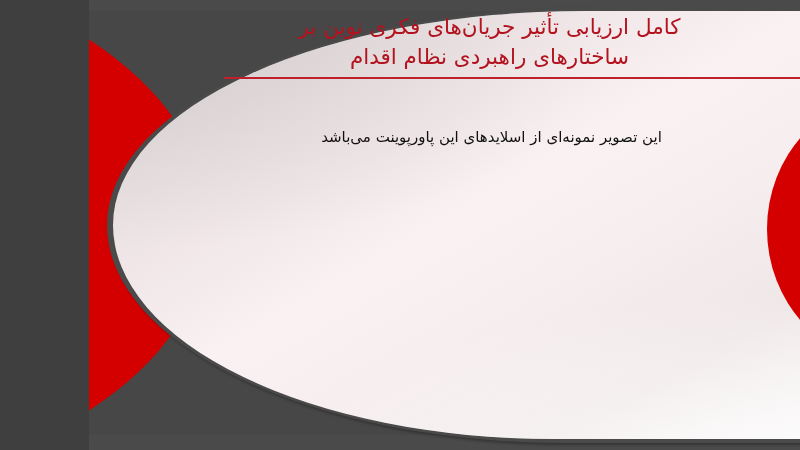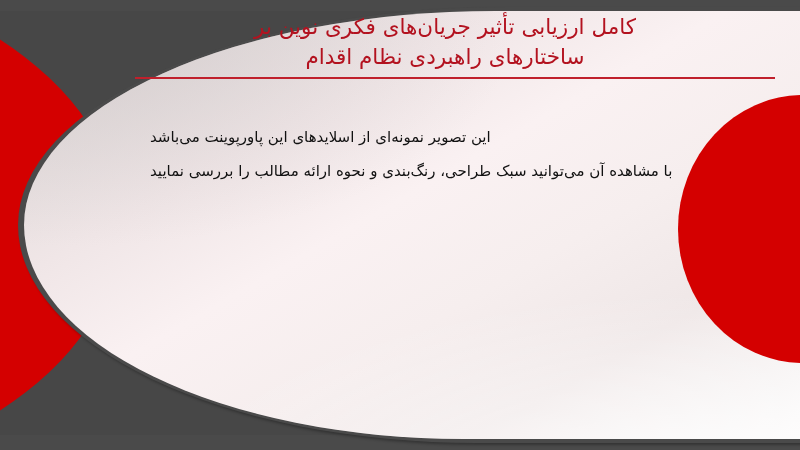--- a/index.html
+++ b/index.html
@@ -2,21 +2,21 @@
 <html lang="fa" dir="rtl"><head>
 <meta charset="utf-8">
 <style>
   html, body {
     margin: 0;
     padding: 0;
     background: #3f3f3f;
   }
   .slide {
     position: relative;
-    width: 800px;
+    width: 711px;
     height: 450px;
     overflow: hidden;
     background: #474747;
     font-family: "DejaVu Sans", sans-serif;
   }
 
   
   .frame-top,
   .frame-bottom {
     position: absolute;
@@ -175,21 +175,21 @@
     right: 56px;
     left: 150px;
     text-align: center;
     direction: rtl;
   }
   .body-line {
     font-size: 15px;
     line-height: 34px;
     color: #111111;
     white-space: nowrap;
-    text-align: left;
+    text-align: center;
   }
   .body-line.l1 { padding-right: 0px; }
   .body-line.l2 { padding-right: 0px; }
   .body-line.l3 { padding-right: 0px; }
 </style>
 </head>
 <body>
 
 <div class="slide">
 
@@ -216,16 +216,15 @@
   </div>
 
   <div class="title">
     <div class="title-line">کامل ارزیابی تأثیر جریان‌های فکری نوین بر</div>
     <div class="title-line">ساختارهای راهبردی نظام اقدام</div>
   </div>
   <div class="title-rule"></div>
 
   <div class="body-block">
     <div class="body-line l1">این تصویر نمونه‌ای از اسلایدهای این پاورپوینت می‌باشد</div>
-    <div class="body-line l2">با مشاهده آن می‌توانید سبک طراحی، رنگ‌بندی و نحوه ارائه مطالب را بررسی نمایید</div>
   </div>
 
 </div>
 
 </body></html>

